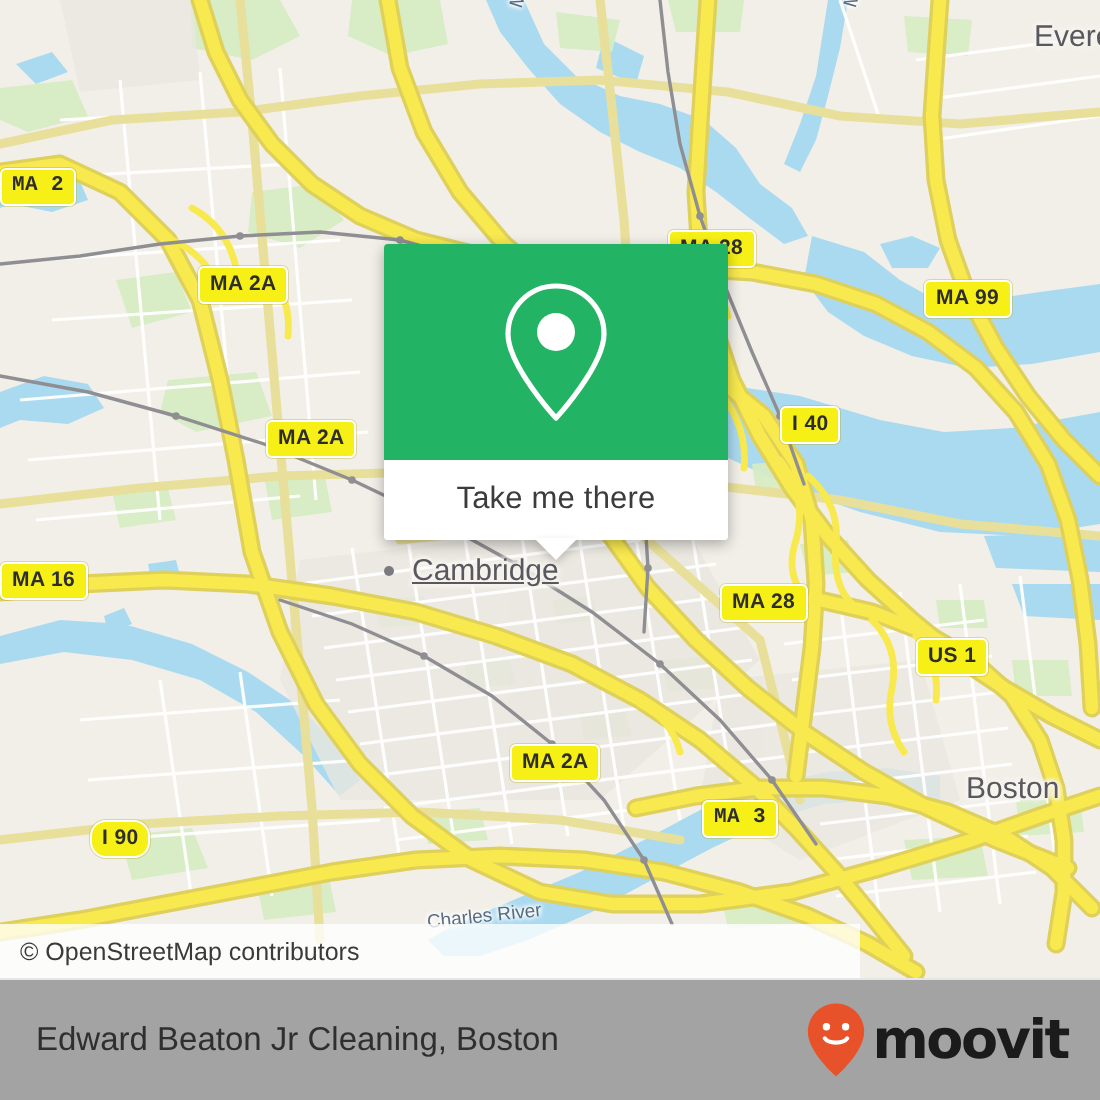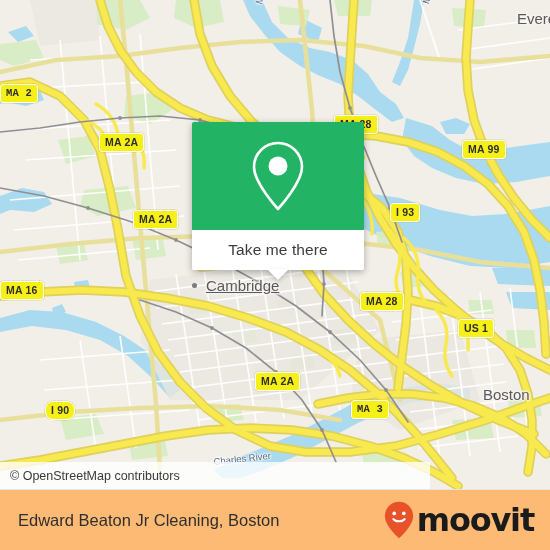--- a/index.html
+++ b/index.html
@@ -135,41 +135,41 @@
     padding-left: 10px;
     font-family: "Liberation Sans", sans-serif;
     text-align: center;
   }
 
   
   #footer {
     position: absolute;
     left: 0; top: 489px;
     width: 550px; height: 61px;
-    background: #fdba74;
+    background: #a3a3a3;
     border-top: 1px solid #e6e6e6;
     display: flex;
     align-items: center;
     justify-content: space-between;
     padding: 0 16px 0 18px;
     z-index: 50;
   }
   #footer-title {
     font-size: 16.5px;
     color: #2f2f2f;
     font-family: "Liberation Sans", sans-serif;
     white-space: nowrap;
   }
   #brand {
     display: flex;
     align-items: center;
     gap: 3px;
   }
   #brand-wordmark {
-    font-size: 32px;
+    font-size: 27px;
     font-weight: bold;
     color: #1b1b1b;
     font-family: "DejaVu Sans", sans-serif;
     letter-spacing: -1.2px;
     line-height: 1;
   }
 </style>
 </head>
 <body>
 
@@ -372,25 +372,25 @@
           <circle cx="322" cy="430" r="1.9"></circle>
         </g>
       </g>
     </svg>
 
     <div id="shields">
         <div class="shield" style="left: 0px; top: 84px; font-family: Liberation Mono, monospace;">MA 2</div>
         <div class="shield" style="left: 99px; top: 133px;">MA 2A</div>
         <div class="shield" style="left: 133px; top: 210px;">MA 2A</div>
         <div class="shield" style="left: 0px; top: 281px;">MA 16</div>
-        <div class="shield" style="left: 45px; top: 401px; border-radius: 8px;">I 90</div>
+        <div class="shield" style="left: 45px; top: 410px; border-radius: 8px;">I 90</div>
         <div class="shield" style="left: 255px; top: 372px;">MA 2A</div>
         <div class="shield" style="left: 334px; top: 115px;">MA 28</div>
         <div class="shield" style="left: 462px; top: 100px; margin-top: 40px;">MA 99</div>
-        <div class="shield" style="left: 390px; top: 203px;">I 93</div>
+        <div class="shield" style="left: 390px; top: 203px;">I 40</div>
         <div class="shield" style="left: 360px; top: 292px;">MA 28</div>
         <div class="shield" style="left: 458px; top: 319px;">US 1</div>
         <div class="shield" style="left: 351px; top: 400px; font-family: Liberation Mono, monospace;">MA 3</div>
       </div>
 
     <div id="places">
         <div class="place-dot" style="left: 192px; top: 283px;"></div>
         <div class="place-label" style="left: 206px; top: 277px; text-decoration: underline;">Cambridge</div>
         <div class="place-label" style="left: 483px; top: 386px;">Boston</div>
         <div class="place-label" style="left: 517px; top: 10px;">Everett</div>

